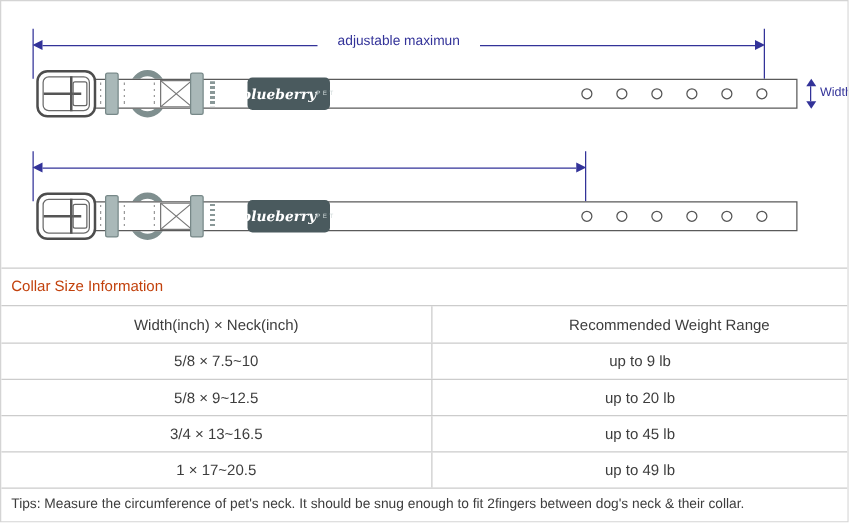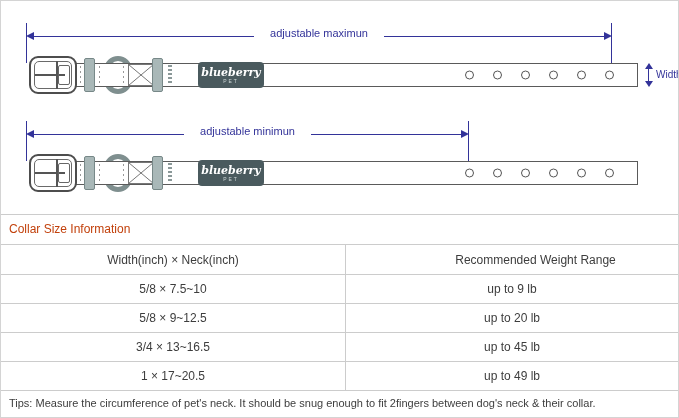--- a/index.html
+++ b/index.html
@@ -44,21 +44,21 @@
     border:1px solid #778888;border-radius:2px;z-index:3;box-sizing:border-box;}
   .keeper.k1{left:83px;}
   .keeper.k2{left:151px;}
   .stitch{position:absolute;top:65px;height:18px;width:1px;z-index:2;
     background:repeating-linear-gradient(#9a9a9a 0 2px,transparent 2px 5px);}
   .stitch.s1{left:79px;} .stitch.s2{left:98px;} .stitch.s3{left:122px;}
   .xbox{position:absolute;left:127px;top:63px;z-index:2;}
   .tag{position:absolute;left:167px;top:64px;width:4px;height:20px;z-index:2;
     background:repeating-linear-gradient(#8a9898 0 2px,transparent 2px 4px);}
   .patch{position:absolute;left:197px;top:61px;width:66px;height:26px;background:#4a5a5e;
-    border-radius:4px;z-index:2;display:flex;flex-direction:column;align-items:center;justify-content:center;}
+    border-radius:4px;z-index:2;display:flex;align-items:center;justify-content:center;}
   .patch .brand{color:#fff;font-family:"DejaVu Serif",serif;font-style:italic;font-weight:bold;font-size:11px;line-height:11px;}
   .patch .sub{color:#cfd8d8;font-size:5px;letter-spacing:2px;line-height:6px;}
 
   .width-arrow{position:absolute;left:643px;top:62px;height:24px;width:9px;
     display:flex;flex-direction:column;align-items:center;}
   .width-arrow .vseg{flex:1;width:1px;background:#333399;}
   .width-arrow .ah-up{width:0;height:0;border-left:4px solid transparent;border-right:4px solid transparent;border-bottom:6px solid #333399;}
   .width-arrow .ah-down{width:0;height:0;border-left:4px solid transparent;border-right:4px solid transparent;border-top:6px solid #333399;}
   .width-label{position:absolute;left:655px;top:68px;font-size:10px;color:#333399;}
 
@@ -132,21 +132,20 @@
       </div>
       <div class="width-label">Width</div>
     </div>
 
     <div class="collar c2">
       <div class="ext l"></div>
       <div class="ext r"></div>
       <div class="dim">
         <span class="ah-left"></span>
         <span class="seg"></span>
-        <span class="dim-label">adjustable minimun</span>
         <span class="seg"></span>
         <span class="ah-right"></span>
       </div>
 
       <div class="dring"></div>
       <div class="strap">
         <div class="holes">
             <span class="hole"></span>
             <span class="hole"></span>
             <span class="hole"></span>

